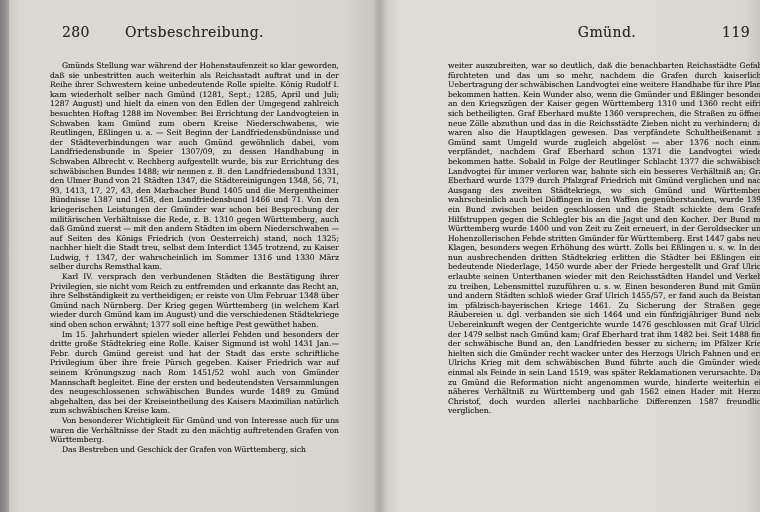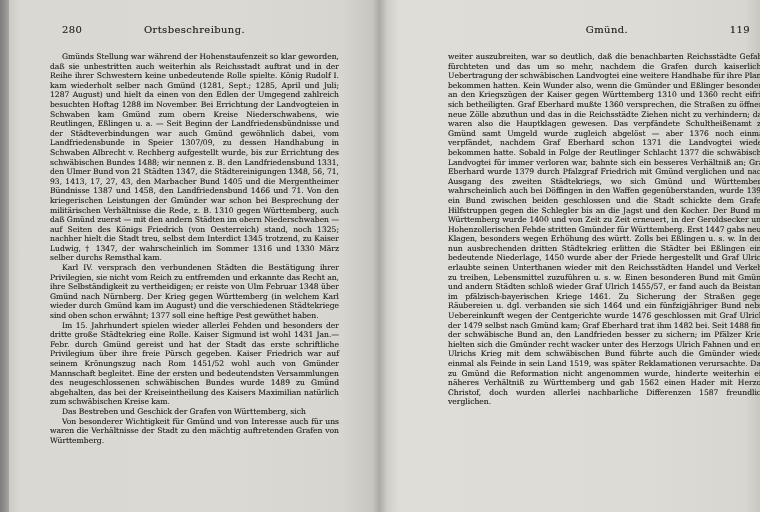--- a/index.html
+++ b/index.html
@@ -10,25 +10,25 @@
     background:linear-gradient(90deg,#7f7e7c 0%,#939290 60%,#a8a7a3 100%);}
   .page{position:absolute;top:0;height:512px;}
   .page-left{left:9px;width:371px;
     background:linear-gradient(90deg,#cbcac5 0%,#d9d8d3 3%,#dad9d4 60%,#d6d5d0 90%,#c6c5c0 98%,#a9a8a4 100%);}
   .page-right{left:380px;width:380px;
     background:linear-gradient(90deg,#aeadaa 0%,#cfcec9 2%,#deddd8 5%,#dcdbd6 70%,#d7d6d1 96%,#c8c7c2 100%);}
   .textblock{position:absolute;color:#2e2b25;
     text-shadow:0 0 0.5px rgba(46,43,37,0.55);}
   .tb-left{left:50px;top:24px;width:289px;}
   .tb-right{left:448px;top:24px;width:318px;}
-  .header{position:relative;height:13px;font-size:10px;letter-spacing:0.4px;}
+  .header{position:relative;height:13px;font-size:14px;letter-spacing:0.4px;}
   .header .title{display:block;text-align:center;}
   .pagenum-left{position:absolute;left:12px;top:0;}
   .pagenum-right{position:absolute;right:16px;top:0;}
-  .body-text{margin-top:15px;font-size:7.6px;line-height:9.6px;
+  .body-text{margin-top:24px;font-size:7.6px;line-height:9.6px;
     text-align:justify;text-justify:inter-word;word-spacing:-0.2px;}
   .para{margin:0;}
   .para.indent{text-indent:12px;}
 </style>
 </head>
 <body>
 
 <div id="scan">
   <div class="edge-strip"></div>
 
@@ -37,22 +37,22 @@
 
   <div class="textblock tb-left">
     <div class="header">
       <span class="pagenum-left">280</span>
       <span class="title">Ortsbeschreibung.</span>
     </div>
     <div class="body-text">
       <p class="para indent">Gmünds Stellung war während der Hohenstaufenzeit so klar geworden, daß sie unbestritten auch weiterhin als Reichsstadt auftrat und in der Reihe ihrer Schwestern keine unbedeutende Rolle spielte. König Rudolf I. kam wiederholt selber nach Gmünd (1281, Sept.; 1285, April und Juli; 1287 August) und hielt da einen von den Edlen der Umgegend zahlreich besuchten Hoftag 1288 im November. Bei Errichtung der Landvogteien in Schwaben kam Gmünd zum obern Kreise Niederschwabens, wie Reutlingen, Eßlingen u. a. — Seit Beginn der Landfriedensbündnisse und der Städteverbindungen war auch Gmünd gewöhnlich dabei, vom Landfriedensbunde in Speier 1307/09, zu dessen Handhabung in Schwaben Albrecht v. Rechberg aufgestellt wurde, bis zur Errichtung des schwäbischen Bundes 1488; wir nennen z. B. den Landfriedensbund 1331, den Ulmer Bund von 21 Städten 1347, die Städtereinigungen 1348, 56, 71, 93, 1413, 17, 27, 43, den Marbacher Bund 1405 und die Mergentheimer Bündnisse 1387 und 1458, den Landfriedensbund 1466 und 71. Von den kriegerischen Leistungen der Gmünder war schon bei Besprechung der militärischen Verhältnisse die Rede, z. B. 1310 gegen Württemberg, auch daß Gmünd zuerst — mit den andern Städten im obern Niederschwaben — auf Seiten des Königs Friedrich (von Oesterreich) stand, noch 1325; nachher hielt die Stadt treu, selbst dem Interdict 1345 trotzend, zu Kaiser Ludwig, † 1347, der wahrscheinlich im Sommer 1316 und 1330 März selber durchs Remsthal kam.</p>
       <p class="para indent">Karl IV. versprach den verbundenen Städten die Bestätigung ihrer Privilegien, sie nicht vom Reich zu entfremden und erkannte das Recht an, ihre Selbständigkeit zu vertheidigen; er reiste von Ulm Februar 1348 über Gmünd nach Nürnberg. Der Krieg gegen Württemberg (in welchem Karl wieder durch Gmünd kam im August) und die verschiedenen Städtekriege sind oben schon erwähnt; 1377 soll eine heftige Pest gewüthet haben.</p>
       <p class="para indent">Im 15. Jahrhundert spielen wieder allerlei Fehden und besonders der dritte große Städtekrieg eine Rolle. Kaiser Sigmund ist wohl 1431 Jan.—Febr. durch Gmünd gereist und hat der Stadt das erste schriftliche Privilegium über ihre freie Pürsch gegeben. Kaiser Friedrich war auf seinem Krönungszug nach Rom 1451/52 wohl auch von Gmünder Mannschaft begleitet. Eine der ersten und bedeutendsten Versammlungen des neugeschlossenen schwäbischen Bundes wurde 1489 zu Gmünd abgehalten, das bei der Kreiseintheilung des Kaisers Maximilian natürlich zum schwäbischen Kreise kam.</p>
+      <p class="para indent">Von besonderer Wichtigkeit für Gmünd und von Interesse auch für uns waren die Verhältnisse der Stadt zu den mächtig auftretenden Grafen von Württemberg.</p>
       <p class="para indent">Das Bestreben und Geschick der Grafen von Württemberg, sich</p>
-      <p class="para indent">Von besonderer Wichtigkeit für Gmünd und von Interesse auch für uns waren die Verhältnisse der Stadt zu den mächtig auftretenden Grafen von Württemberg.</p>
     </div>
   </div>
 
   <div class="textblock tb-right">
     <div class="header">
       <span class="title">Gmünd.</span>
       <span class="pagenum-right">119</span>
     </div>
     <div class="body-text">
       <p class="para">weiter auszubreiten, war so deutlich, daß die benachbarten Reichsstädte Gefahr fürchteten und das um so mehr, nachdem die Grafen durch kaiserliche Uebertragung der schwäbischen Landvogtei eine weitere Handhabe für ihre Plane bekommen hatten. Kein Wunder also, wenn die Gmünder und Eßlinger besonders an den Kriegszügen der Kaiser gegen Württemberg 1310 und 1360 recht eifrig sich betheiligten. Graf Eberhard mußte 1360 versprechen, die Straßen zu öffnen, neue Zölle abzuthun und das in die Reichsstädte Ziehen nicht zu verhindern; das waren also die Hauptklagen gewesen. Das verpfändete Schultheißenamt zu Gmünd samt Umgeld wurde zugleich abgelöst — aber 1376 noch einmal verpfändet, nachdem Graf Eberhard schon 1371 die Landvogtei wieder bekommen hatte. Sobald in Folge der Reutlinger Schlacht 1377 die schwäbische Landvogtei für immer verloren war, bahnte sich ein besseres Verhältniß an; Graf Eberhard wurde 1379 durch Pfalzgraf Friedrich mit Gmünd verglichen und nach Ausgang des zweiten Städtekriegs, wo sich Gmünd und Württemberg wahrscheinlich auch bei Döffingen in den Waffen gegenüberstanden, wurde 1394 ein Bund zwischen beiden geschlossen und die Stadt schickte dem Grafen Hilfstruppen gegen die Schlegler bis an die Jagst und den Kocher. Der Bund mit Württemberg wurde 1400 und von Zeit zu Zeit erneuert, in der Geroldsecker und Hohenzollerischen Fehde stritten Gmünder für Württemberg. Erst 1447 gabs neue Klagen, besonders wegen Erhöhung des württ. Zolls bei Eßlingen u. s. w. In dem nun ausbrechenden dritten Städtekrieg erlitten die Städter bei Eßlingen eine bedeutende Niederlage, 1450 wurde aber der Friede hergestellt und Graf Ulrich erlaubte seinen Unterthanen wieder mit den Reichsstädten Handel und Verkehr zu treiben, Lebensmittel zuzuführen u. s. w. Einen besonderen Bund mit Gmünd und andern Städten schloß wieder Graf Ulrich 1455/57, er fand auch da Beistand im pfälzisch-bayerischen Kriege 1461. Zu Sicherung der Straßen gegen Räubereien u. dgl. verbanden sie sich 1464 und ein fünfzigjähriger Bund nebst Uebereinkunft wegen der Centgerichte wurde 1476 geschlossen mit Graf Ulrich, der 1479 selbst nach Gmünd kam; Graf Eberhard trat ihm 1482 bei. Seit 1488 fing der schwäbische Bund an, den Landfrieden besser zu sichern; im Pfälzer Krieg hielten sich die Gmünder recht wacker unter des Herzogs Ulrich Fahnen und erst Ulrichs Krieg mit dem schwäbischen Bund führte auch die Gmünder wieder einmal als Feinde in sein Land 1519, was später Reklamationen verursachte. Daß zu Gmünd die Reformation nicht angenommen wurde, hinderte weiterhin ein näheres Verhältniß zu Württemberg und gab 1562 einen Hader mit Herzog Christof, doch wurden allerlei nachbarliche Differenzen 1587 freundlich verglichen.</p>

